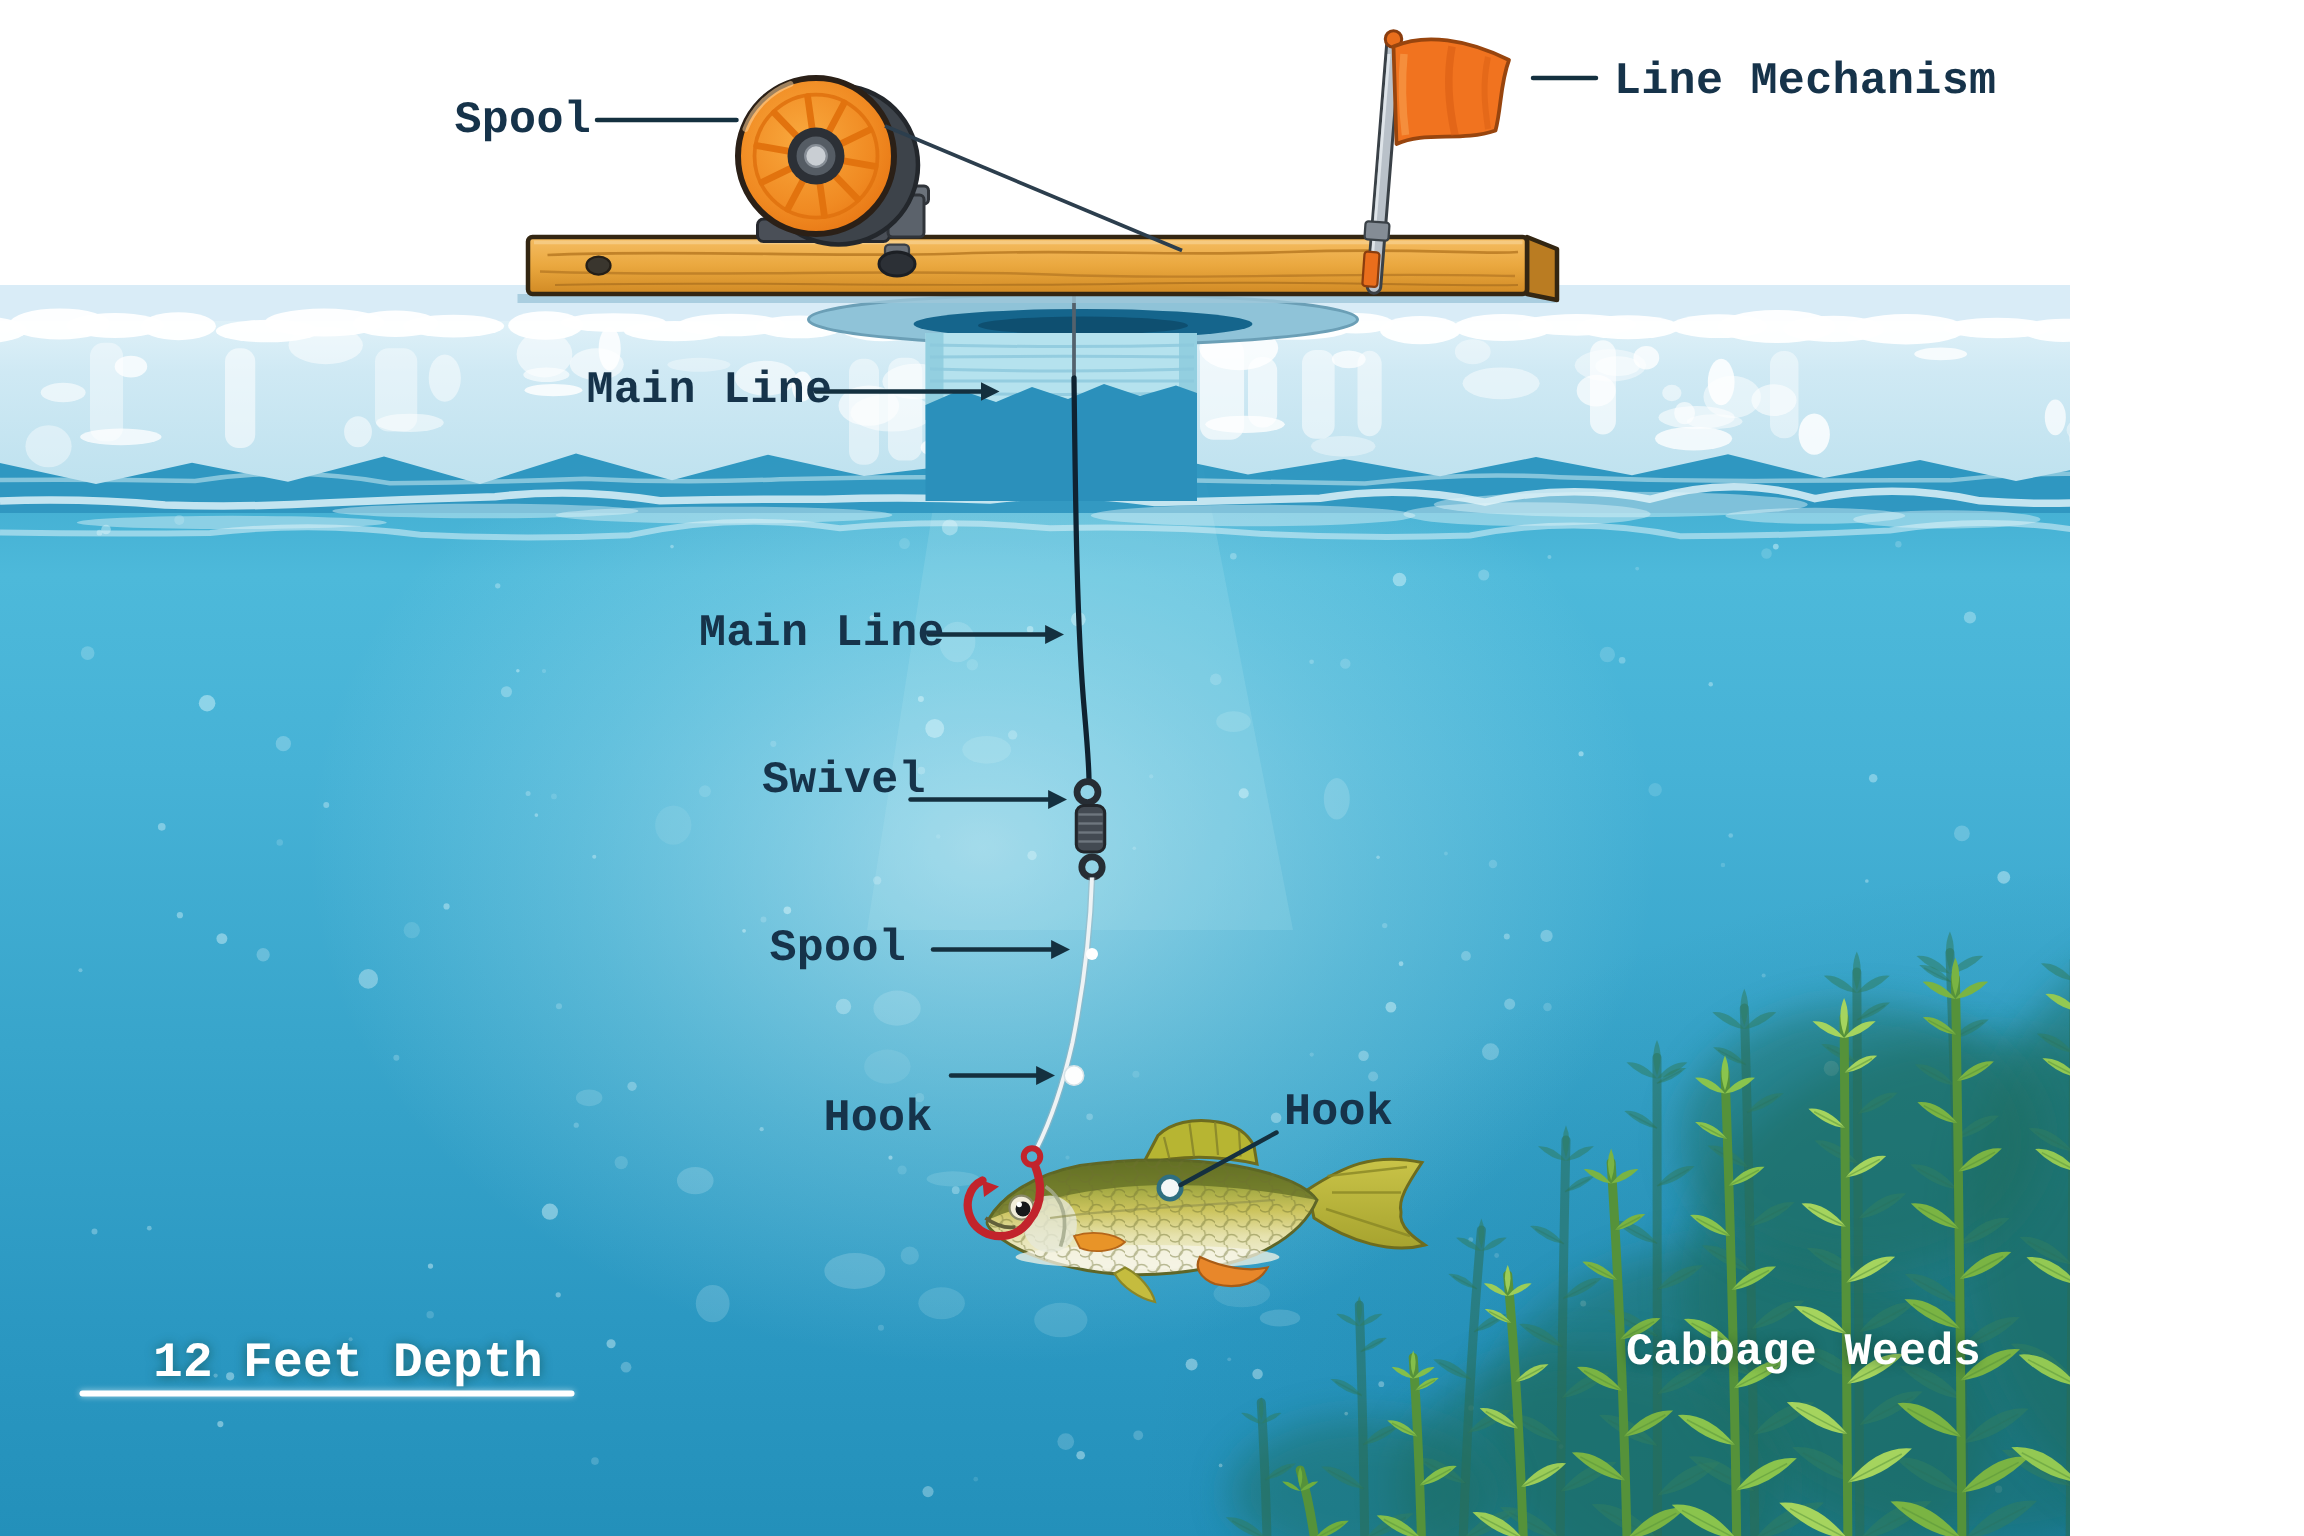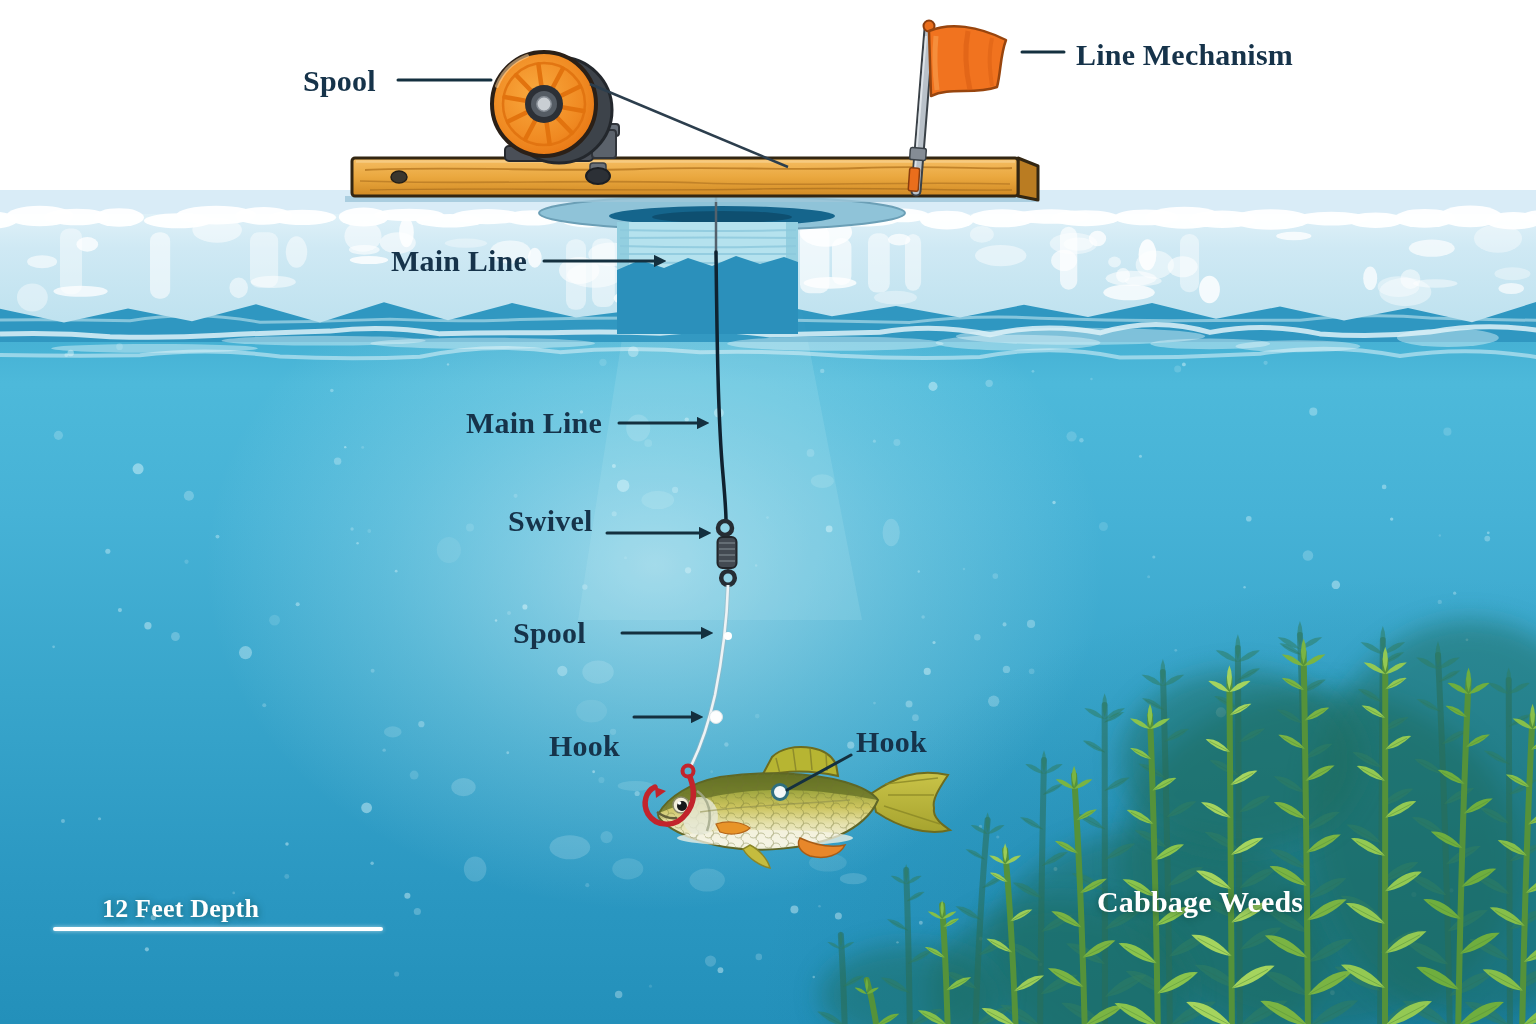--- a/index.html
+++ b/index.html
@@ -1,17 +1,17 @@
 <!DOCTYPE html>
 <html><head>
 <meta charset="utf-8">
 <style>
   html,body{margin:0;padding:0;background:#ffffff;}
-  .canvas{position:relative;width:1536px;height:1024px;overflow:hidden;background:#3b82f6;
-          font-family:Liberation Serif, serif;}
+  .canvas{position:relative;width:1380px;height:1024px;overflow:hidden;background:#3b82f6;
+          font-family:Liberation Mono, monospace;}
   .canvas svg{position:absolute;left:0;top:0;}
   .lbl{position:absolute;font-weight:700;font-size:30px;line-height:34px;color:#16334a;
        white-space:nowrap;letter-spacing:.2px;}
   .lbl.light{color:#ffffff;text-shadow:0 1px 7px rgba(10,60,45,.55);}
   .underline{position:absolute;background:#ffffff;height:4px;border-radius:2px;
              box-shadow:0 0 4px rgba(255,255,255,.6);}
 </style>
 </head>
 <body>
 
@@ -944,17 +944,17 @@
 </svg>
 
 <div class="lbl" style="left:303px;top:64px;">Spool</div>
 <div class="lbl" style="left:1076px;top:38px;">Line Mechanism</div>
 <div class="lbl" style="left:391px;top:244px;">Main Line</div>
 <div class="lbl" style="left:466px;top:406px;">Main Line</div>
 <div class="lbl" style="left:508px;top:504px;">Swivel</div>
 <div class="lbl" style="left:513px;top:616px;">Spool</div>
 <div class="lbl" style="left:549px;top:701px;margin-top:28px;">Hook</div>
 <div class="lbl" style="left:856px;top:725px;">Hook</div>
-<div class="lbl light" style="left:102px;top:892px;font-size:26px;">12 Feet Depth</div>
+<div class="lbl light" style="left:102px;top:892px;font-size:33px;">12 Feet Depth</div>
 <div class="underline" style="left:53px;top:927px;width:330px;"></div>
-<div class="lbl light" style="left:1084px;top:885px;padding-left:13px;">Cabbage Weeds</div>
+<div class="lbl light" style="left:1084px;top:885px;">Cabbage Weeds</div>
 
 </div>
 
 </body></html>

